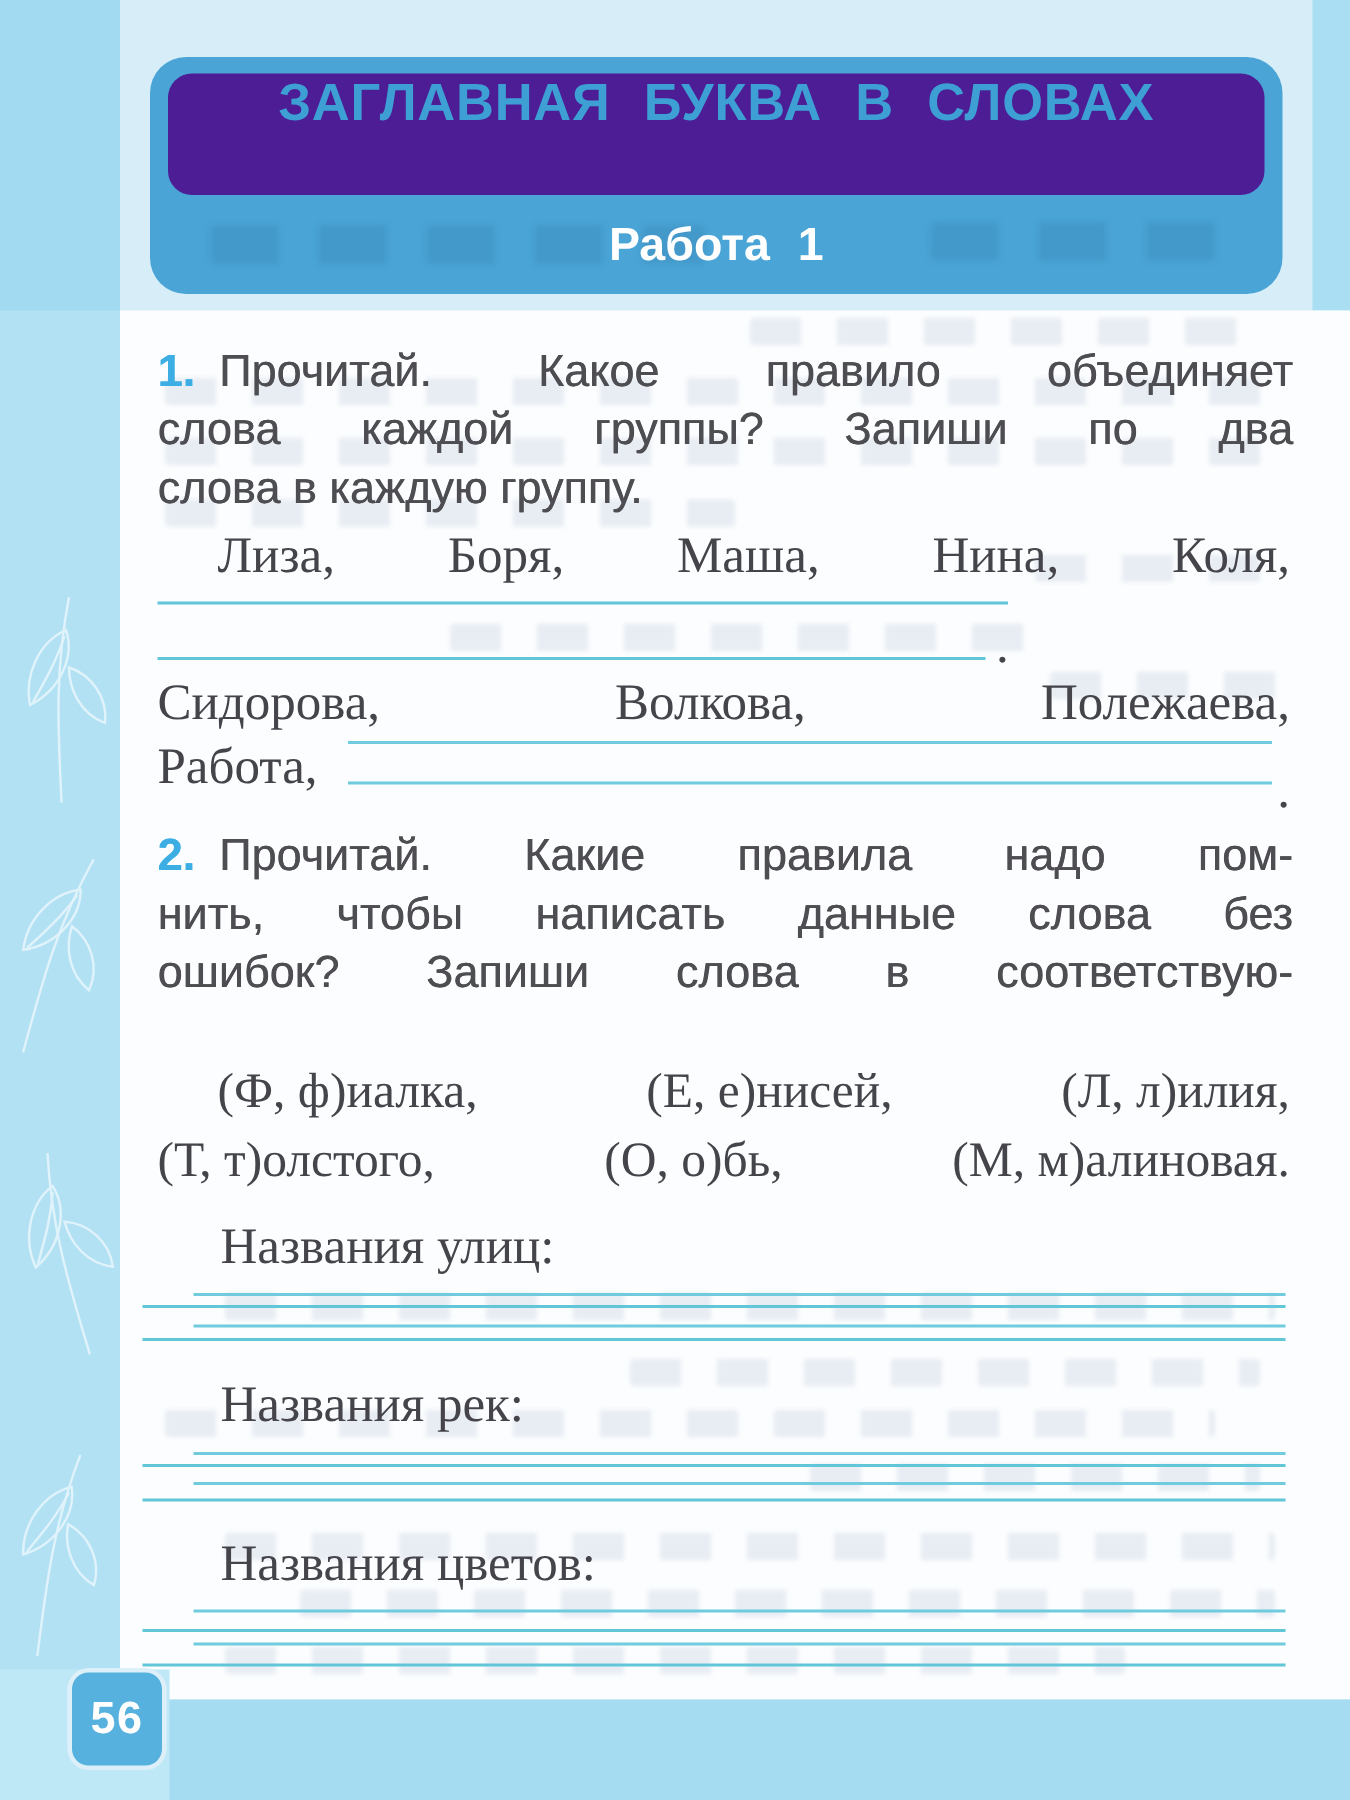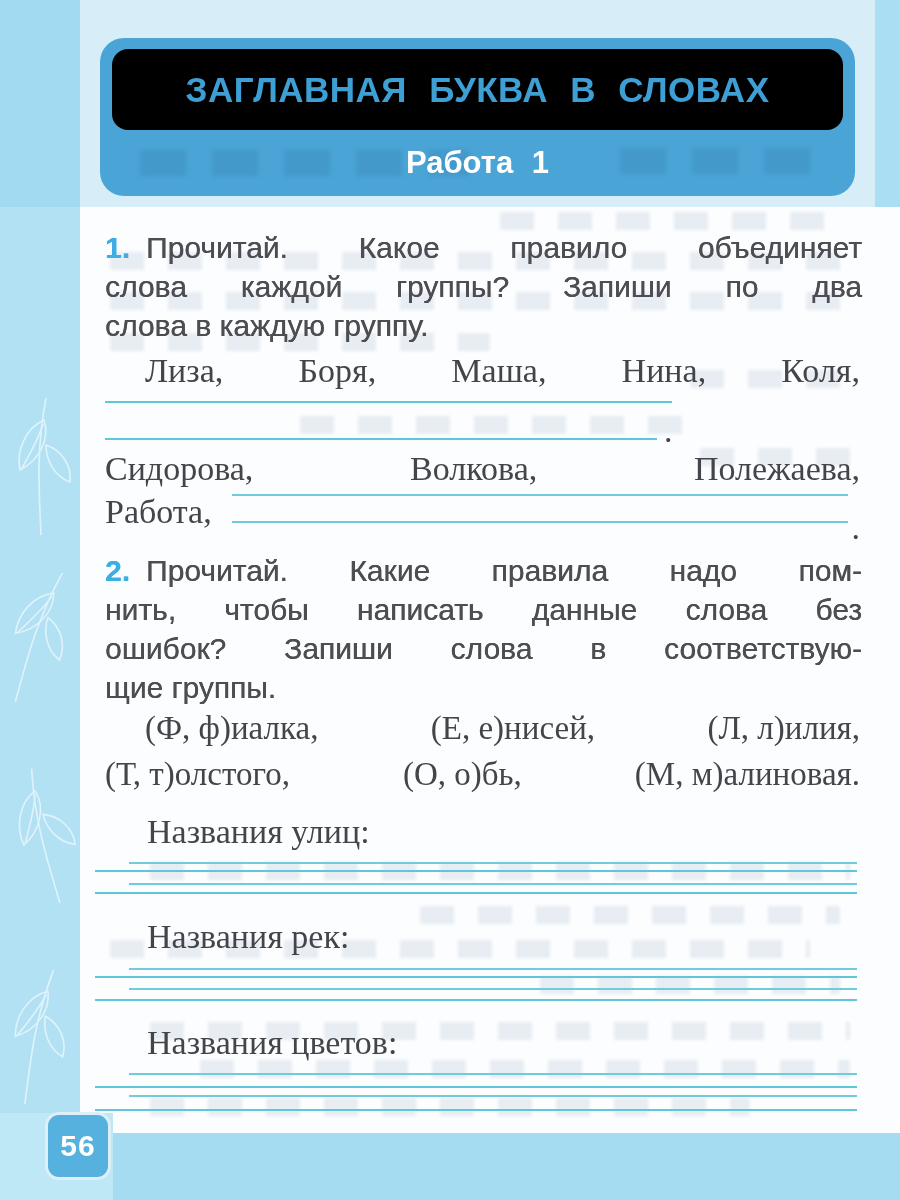--- a/index.html
+++ b/index.html
@@ -17,21 +17,21 @@
 
   
   .ghost{position:absolute;height:18px;border-radius:3px;filter:blur(1.4px);
     background:repeating-linear-gradient(90deg,rgba(125,148,182,.15) 0 34px,rgba(125,148,182,0) 34px 58px);}
   .ghost.dark{background:repeating-linear-gradient(90deg,rgba(15,70,120,.12) 0 46px,rgba(15,70,120,0) 46px 72px);filter:blur(2px);}
 
   
   .header-box{position:absolute;left:100px;top:38px;width:755px;height:158px;
     background:#4aa5d6;border-radius:24px;}
   .header-inner{position:absolute;left:12px;top:11px;right:12px;height:81px;
-    background:#000000;border-radius:16px;display:flex;align-items:center;justify-content:center;}
+    background:#4c1d95;border-radius:16px;display:flex;align-items:flex-start;justify-content:center;}
   .header-title{font-size:35px;font-weight:700;color:#3d9fd3;letter-spacing:.5px;word-spacing:12px;}
   .header-subtitle{position:absolute;left:0;right:0;top:96px;height:60px;line-height:58px;
     text-align:center;color:#fff;font-size:31px;font-weight:700;word-spacing:10px;}
 
   
   .para{position:absolute;left:105px;width:757px;font-size:30px;line-height:39px;
     color:#4d4d52;text-shadow:.3px 0 0 currentColor;}
   .para .line{text-align:justify;text-align-last:justify;}
   .para .line.last{text-align-last:left;}
   .num{color:#3caee3;font-weight:700;margin-right:16px;}
@@ -167,21 +167,20 @@
       <div class="r" style="top:2px"></div>
       <div class="r" style="top:29px"></div>
     </div>
     <span class="period">.</span>
   </div>
 
   <div class="para" style="top:551px">
     <div class="line"><span class="num">2.</span><span>Прочитай. Какие правила надо пом-</span></div>
     <div class="line">нить, чтобы написать данные слова без</div>
     <div class="line">ошибок? Запиши слова в соответствую-</div>
-    <div class="line last">щие группы.</div>
   </div>
 
   <div class="serif-row indent" style="top:710px;font-size:33px">
     <span>(Ф, ф)иалка,</span>
     <span>(Е, е)нисей,</span>
     <span>(Л, л)илия,</span>
   </div>
   <div class="serif-row" style="top:756px;font-size:33px">
     <span>(Т, т)олстого,</span>
     <span>(О, о)бь,</span>

